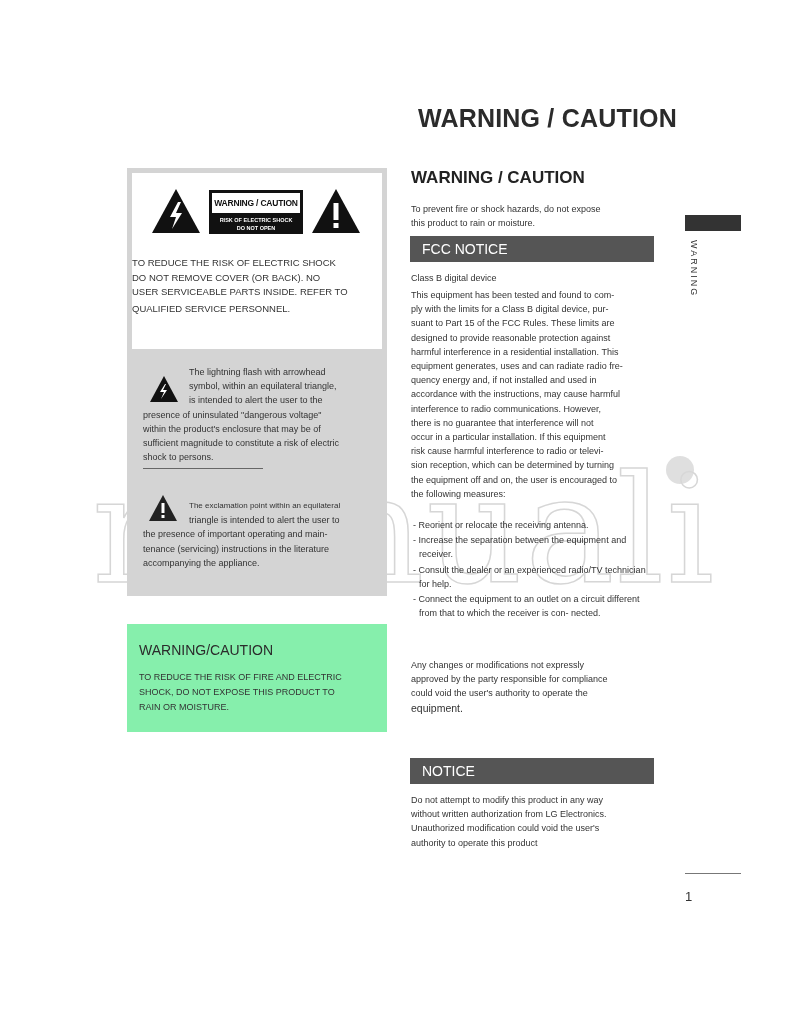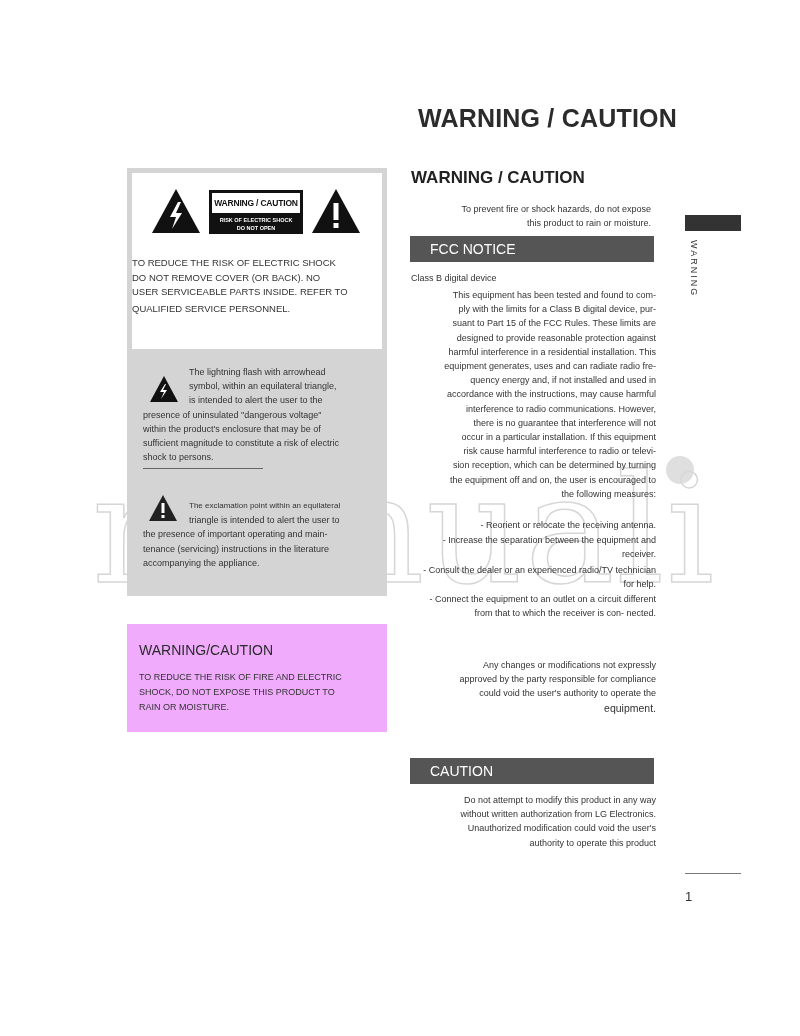--- a/index.html
+++ b/index.html
@@ -18,29 +18,29 @@
   .label-box .top { background: #fff; height: 20px; margin: 2px 2px 0 2px; font-size: 8.5px; font-weight: bold; text-align: center; line-height: 20px; color: #111; letter-spacing: -0.2px; }
   .label-box .bottom { color: #fff; font-size: 5.5px; font-weight: bold; text-align: center; line-height: 8px; padding-top: 3px; }
   .label-text { position: absolute; left: 0; top: 83px; width: 250px; font-size: 9.5px; line-height: 14.5px; color: #333; }
 
   .sym-block { font-size: 9px; color: #333; line-height: 14.2px; }
   .sym1 { left: 143px; top: 365px; width: 215px; }
   .sym2 { left: 143px; top: 499px; width: 215px; }
   .sym-indent { padding-left: 46px; display: block; }
   .divider-line { left: 143px; top: 468px; width: 120px; height: 1px; background: #666; }
 
-  .warn-box { left: 127px; top: 624px; width: 260px; height: 108px; background: #f0abfc; }
+  .warn-box { left: 127px; top: 624px; width: 260px; height: 108px; background: #86efac; }
   .warn-box-title { position: absolute; left: 12px; top: 18px; font-size: 14px; color: #2b2b2b; }
   .warn-box-text { position: absolute; left: 12px; top: 46px; width: 240px; font-size: 9px; line-height: 15px; color: #333; }
 
   
   .section-title { left: 411px; top: 168px; font-size: 17px; color: #222; white-space: nowrap; }
-  .body-text { font-size: 9px; line-height: 14.2px; color: #333; text-align: right; }
+  .body-text { font-size: 9px; line-height: 14.2px; color: #333; }
   .intro { left: 411px; top: 202px; width: 240px; }
-  .bar { left: 410px; height: 26px; width: 244px; background: #555555; color: #fff; font-size: 14px; padding-left: 20px; line-height: 26px; }
+  .bar { left: 410px; height: 26px; width: 244px; background: #555555; color: #fff; font-size: 14px; padding-left: 12px; line-height: 26px; }
   .fcc-bar { top: 236px; }
   .caution-bar { top: 758px; }
   .fcc-sub { left: 411px; top: 271px; }
   .fcc-body { left: 411px; top: 288px; width: 245px; }
   .measures { left: 411px; top: 518px; width: 245px; list-style: none; }
   .measures li { padding-left: 8px; text-indent: -6px; margin-bottom: 1px; }
   .changes { left: 411px; top: 658px; width: 245px; }
   .changes .big { font-size: 10.5px; }
   .caution-body { left: 411px; top: 793px; width: 245px; }
 
@@ -156,21 +156,21 @@
   <li>- Consult the dealer or an experienced radio/TV technician for help.</li>
   <li>- Connect the equipment to an outlet on a circuit different from that to which the receiver is con- nected.</li>
 </ul>
 <div class="abs body-text changes">
   <div>Any changes or modifications not expressly</div>
   <div>approved by the party responsible for compliance</div>
   <div>could void the user's authority to operate the</div>
   <div class="big">equipment.</div>
 </div>
 
-<div class="abs bar caution-bar">CAUTION</div>
+<div class="abs bar caution-bar">NOTICE</div>
 <div class="abs body-text caution-body">
   <div>Do not attempt to modify this product in any way</div>
   <div>without written authorization from LG Electronics.</div>
   <div>Unauthorized modification could void the user's</div>
   <div>authority to operate this product</div>
 </div>
 
 <div class="abs side-tab"></div>
 <div class="abs side-label">WARNING</div>
 <div class="abs footer-line"></div>

